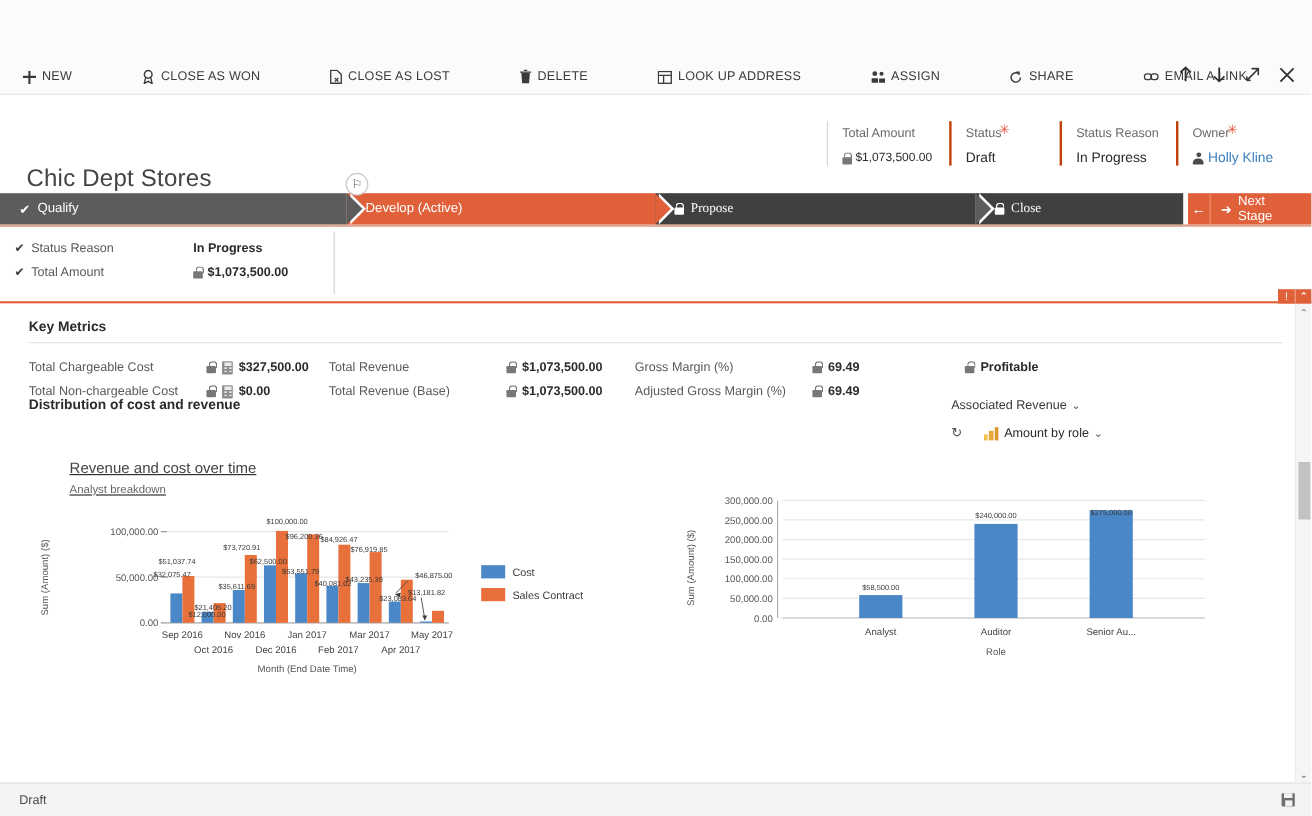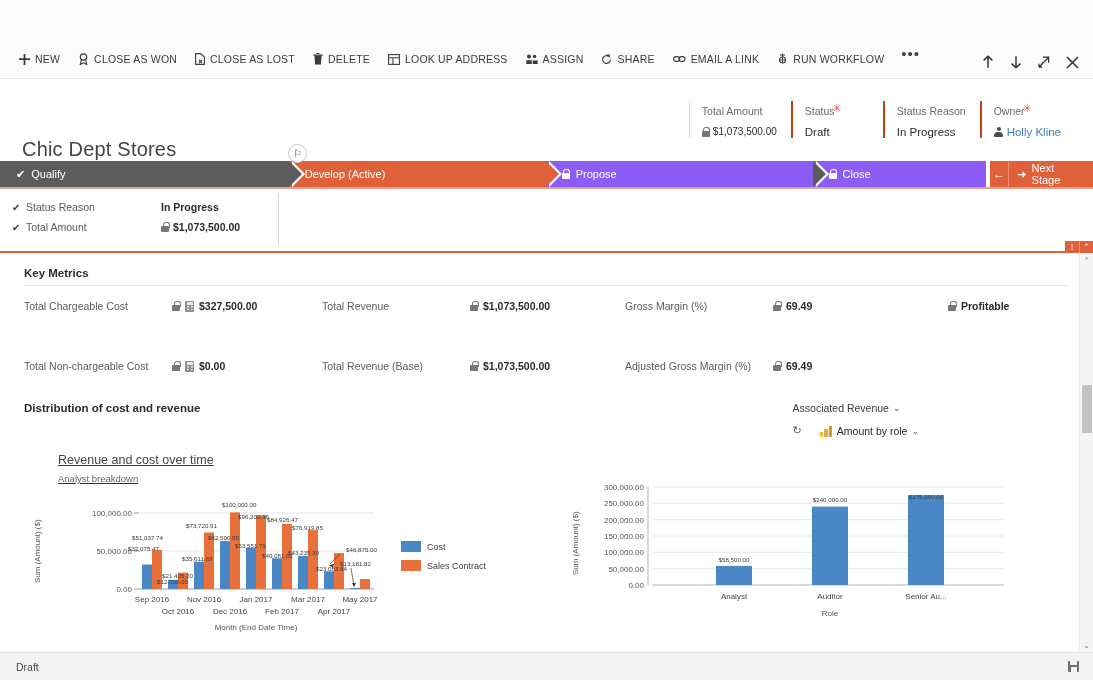--- a/index.html
+++ b/index.html
@@ -26,23 +26,24 @@
     flex: 0 0 45px;
   }
 
   
   .cmdbar {
     height: 34px;
     flex: 0 0 34px;
     background: #fbfbfb;
     border-bottom: 1px solid #e8e8e8;
     display: flex;
-    align-items: flex-start;
+    align-items: flex-end;
     padding: 0 10px;
     position: relative;
+    gap: 40px;
   }
   .cmd {
     display: flex;
     align-items: center;
     gap: 5px;
     padding: 0 9px;
     height: 28px;
     cursor: pointer;
     white-space: nowrap;
   }
@@ -180,21 +181,21 @@
     display: flex;
     align-items: center;
     color: #fff;
     font-size: 11px;
     padding-left: 16px;
     cursor: pointer;
   }
   .stage .stg-label { position: relative; z-index: 3; display:flex; align-items:center; gap:6px; }
   .stage.done { background: #5c5c5c; }
   .stage.active { background: #e0603a; }
-  .stage.locked { background: #8b5cf6; }
+  .stage.locked { background: #404040; font-family: Liberation Serif, serif; }
   .stage::after {
     content: "";
     position: absolute;
     right: -13px; top: 0;
     width: 0; height: 0;
     border-top: 13px solid transparent;
     border-bottom: 13px solid transparent;
     border-left: 13px solid #5c5c5c;
     z-index: 2;
   }
@@ -333,22 +334,20 @@
     height: 1px;
     background: #e3e3e3;
     margin-bottom: 14px;
   }
 
   
   .metrics {
     display: grid;
     grid-template-columns: 250px 255px 275px auto;
     row-gap: 8px;
-    margin-bottom: 30px;
-    gap: 48px;
   }
   .metric {
     display: flex;
     align-items: center;
     font-size: 10.5px;
   }
   .metric .mlabel {
     color: #5a5a5a;
     flex: 0 0 auto;
     min-width: 148px;

